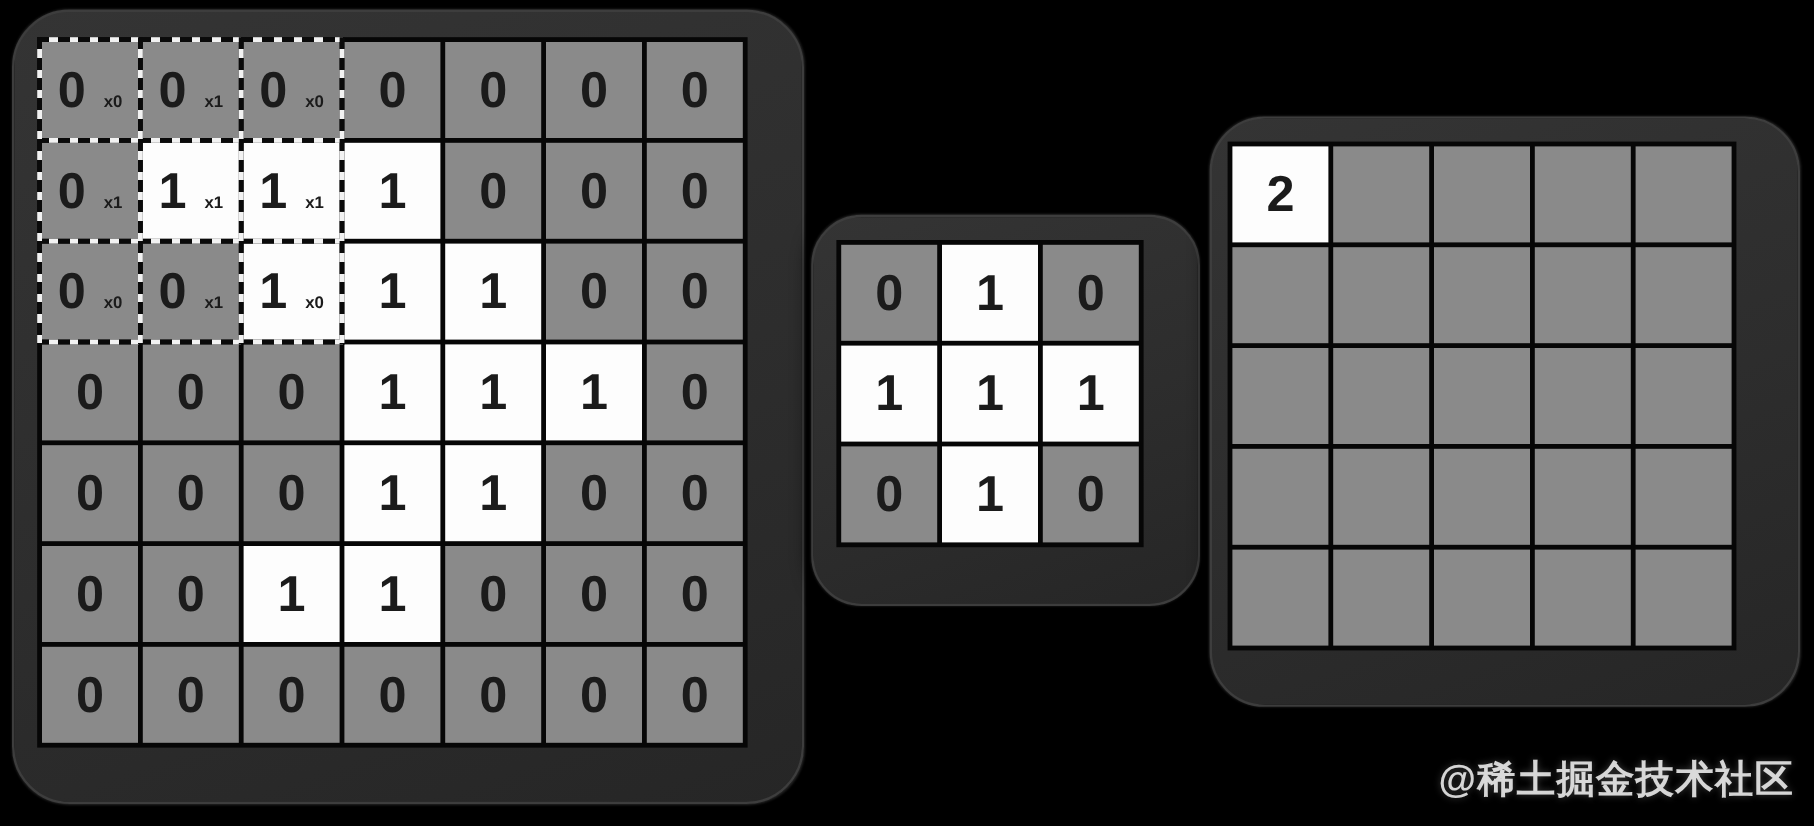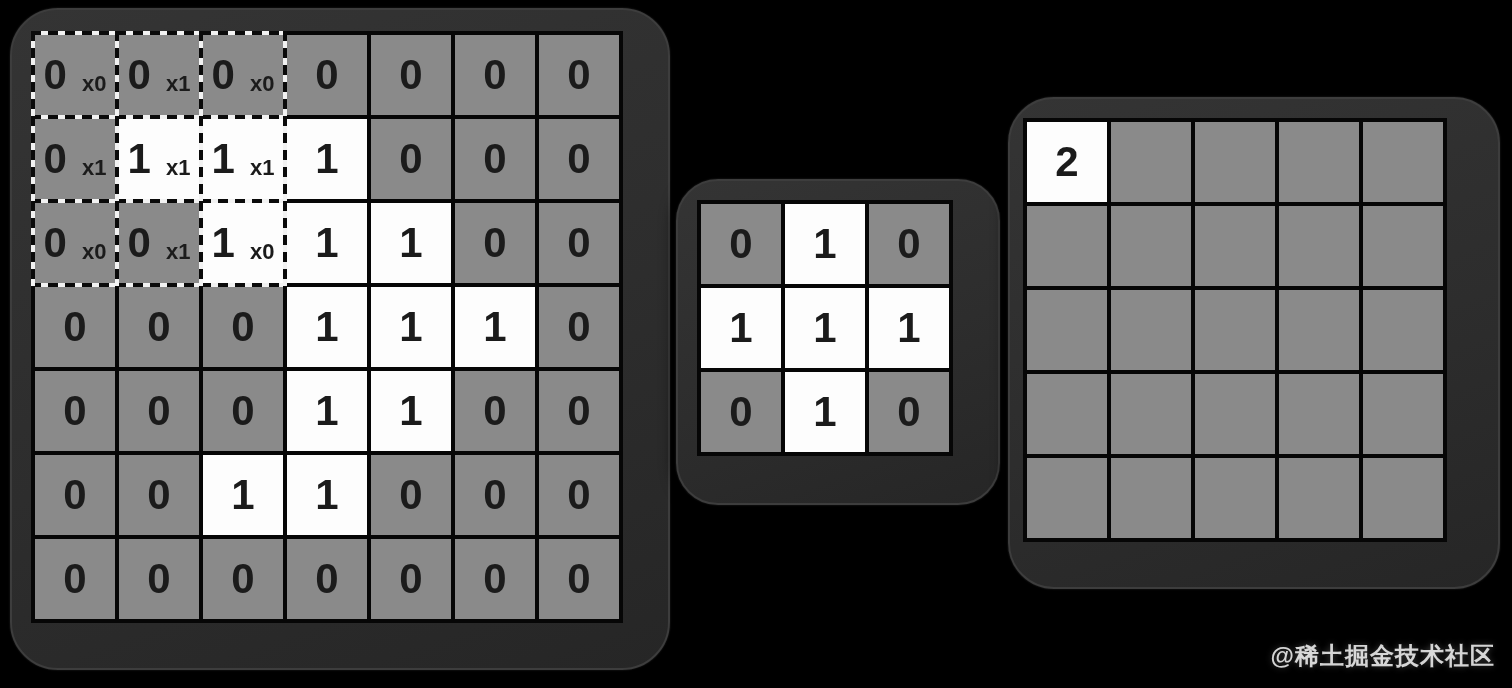--- a/index.html
+++ b/index.html
@@ -45,21 +45,21 @@
     font-weight: bold;
     font-size: 42px;
     color: #1b1b1b;
     line-height: 1;
     user-select: none;
   }
   .cell.gray  { background: #8a8a8a; }
   .cell.white { background: #fdfdfd; }
   .cell .digit { line-height: 1; }
   .cell .sub {
-    font-size: 22px;
+    font-size: 14px;
     line-height: 1;
     transform: translateY(9px);
     margin-left: 15px;
   }
 
   
   #dashed-window {
     position: absolute;
     left: 19px;
     top: 21px;
@@ -78,21 +78,21 @@
   }
   .dline.h0 { top: 0; }   .dline.h1 { top: 84px; }
   .dline.h2 { top: 168px; } .dline.h3 { top: 252px; }
   .dline.v0 { left: 0; }  .dline.v1 { left: 84px; }
   .dline.v2 { left: 168px; } .dline.v3 { left: 252px; }
 
   #watermark {
     position: absolute;
     right: 17px;
     bottom: 16px;
-    font-size: 24px;
+    font-size: 32px;
     font-weight: bold;
     color: rgba(255,255,255,0.82);
     text-shadow: 0 0 6px rgba(120,120,120,0.55);
     letter-spacing: 1px;
   }
 </style>
 </head>
 <body>
 
 <div id="canvas">

